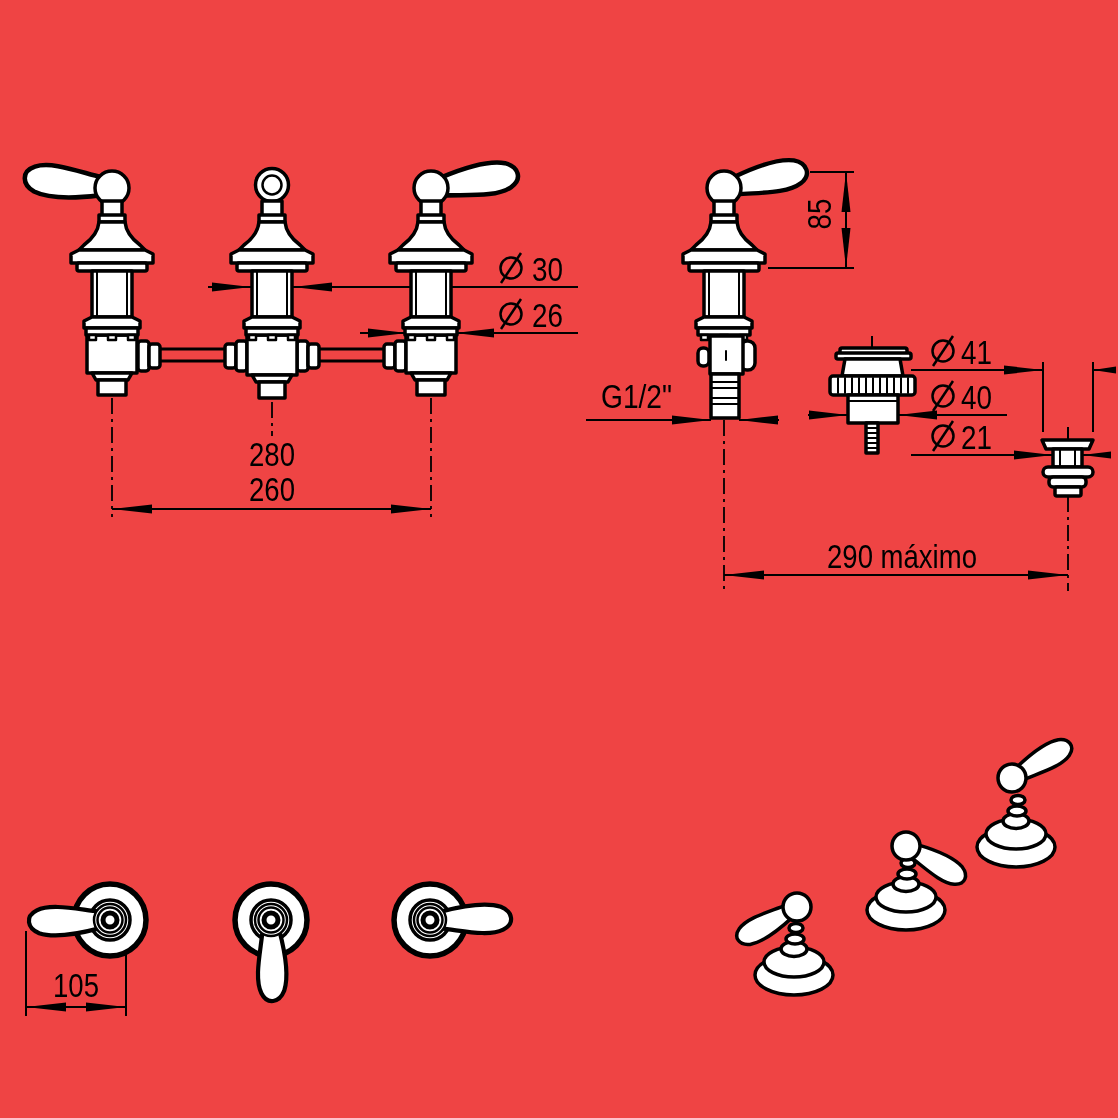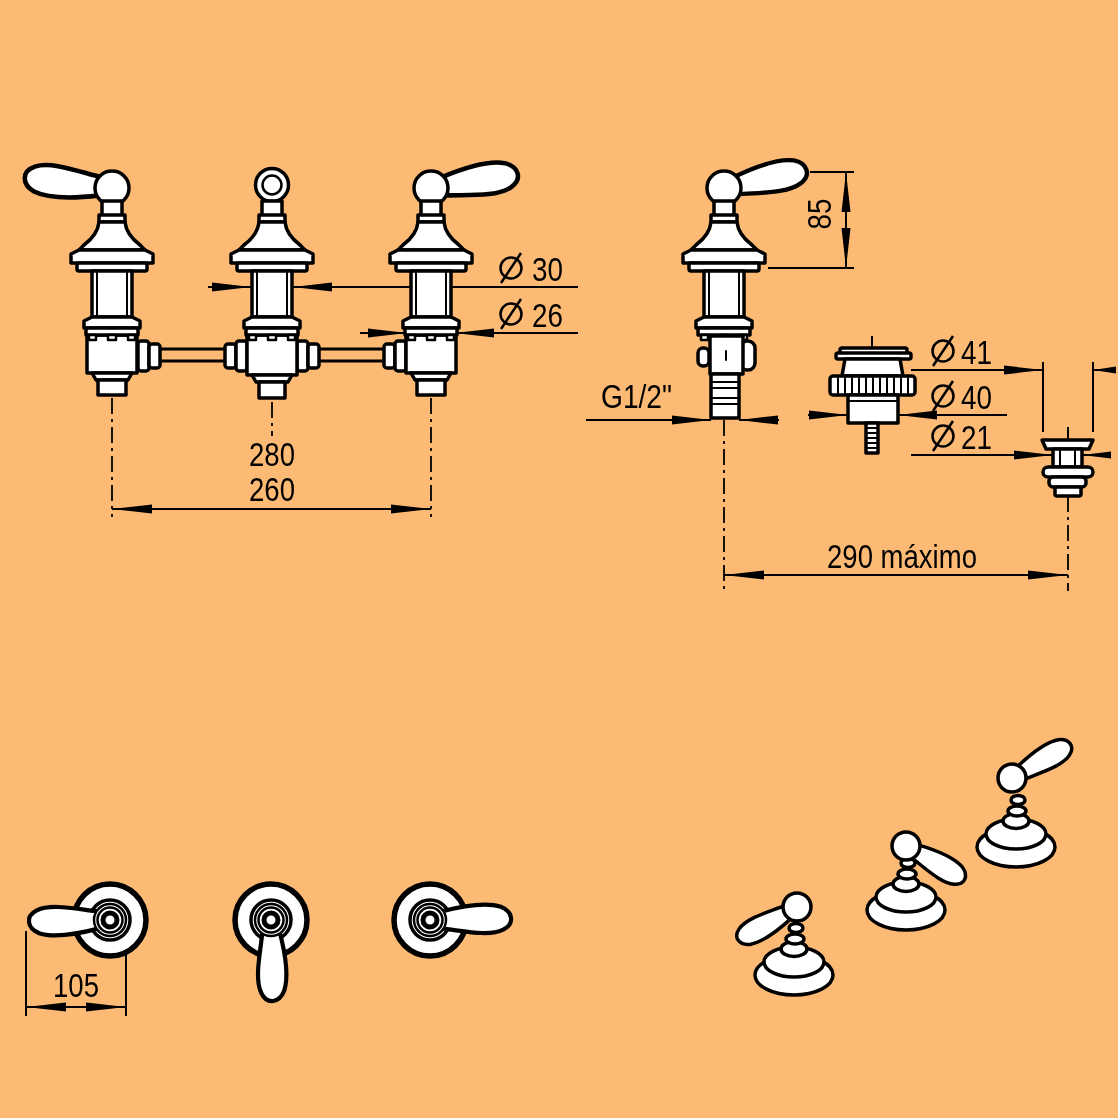--- a/index.html
+++ b/index.html
@@ -1,16 +1,16 @@
 <!DOCTYPE html>
 <html><head>
 <meta charset="utf-8">
 <style>
   html,body { margin:0; padding:0; background:#fff; }
-  .page { width:1118px; height:1118px; background:#fdba74; position:relative; overflow:hidden; }
+  .page { width:1118px; height:1118px; background:#ef4444; position:relative; overflow:hidden; }
   svg { display:block; }
   svg text {
     font-family:"Liberation Sans","DejaVu Sans",sans-serif;
     font-size:34px; fill:#000;
   }
   .ol  { fill:#fff; stroke:#000; stroke-width:3.5; stroke-linejoin:round; stroke-linecap:round; }
   .olt { fill:#fff; stroke:#000; stroke-width:2.5; stroke-linejoin:round; }
   .det2{ fill:none; stroke:#000; stroke-width:2;   stroke-linecap:round; }
   .pip { fill:none; stroke:#000; stroke-width:3;   stroke-linecap:round; }
   .ln  { fill:none; stroke:#000; stroke-width:2; }

